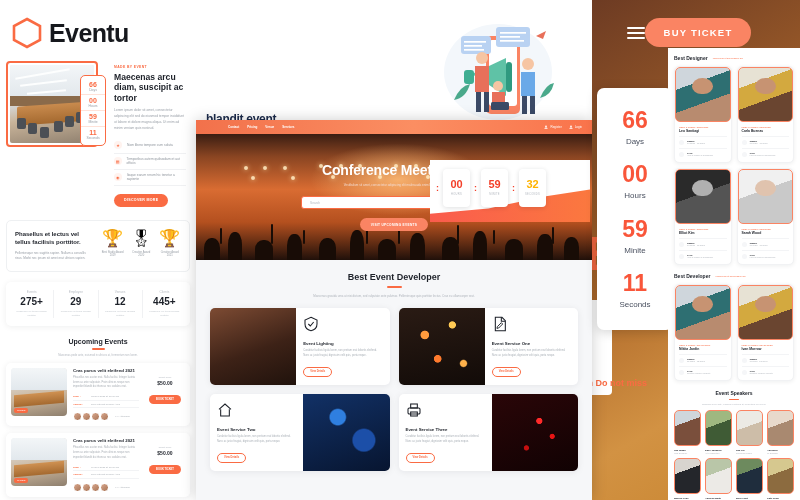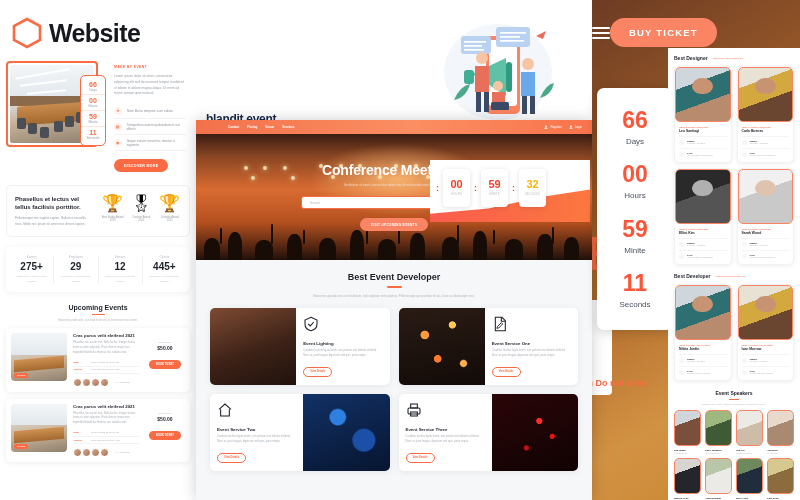--- a/index.html
+++ b/index.html
@@ -111,21 +111,21 @@
     font-size:3.6px; font-weight:700; padding:5px 11px; border-radius:20px; }
   .dw-art { position:absolute; right:4px; top:14px; width:120px; height:112px; }
 
   .upcoming-label { position:absolute; left:206px; top:112px; z-index:4;
     font-size:12px; font-weight:800; color:#1b2a4a; letter-spacing:-0.3px; }
 
   
   .brownpage { position:absolute; left:592px; top:0; width:208px; height:500px;
     background:linear-gradient(150deg,#6d3b23 0%,#b06a2b 48%,#d29243 75%,#c8852f 100%);
     z-index:1; }
-  .brown-top { display:flex; align-items:center; justify-content:flex-start;
+  .brown-top { display:flex; align-items:center; justify-content:center;
     padding:18px 14px 0 0; }
   .hamb { width:18px; }
   .hamb i { display:block; height:2px; background:#fff; margin:3px 0; border-radius:2px; }
   .buy-btn { background:#fa8463; color:#fff; font-size:9.5px; font-weight:700;
     letter-spacing:1.2px; padding:9px 19px; border-radius:22px; }
 
   
   .centerpage { position:absolute; left:196px; top:120px; width:396px; height:380px;
     background:#f6f7f9; z-index:5; box-shadow:0 0 14px rgba(0,0,0,.2); }
   .cp-nav { height:14px; background:linear-gradient(90deg,#f2714b,#fb8e62 55%,#f9734b);
@@ -719,21 +719,21 @@
     </div>
   </div>
 
   <div class="leftpage">
     <div class="brandbar">
       <span class="hexicon">
         <svg width="30" height="32" viewBox="0 0 30 32">
             <polygon points="15,2 28,9 28,23 15,30 2,23 2,9" fill="none" stroke="#fa6b43" stroke-width="2.6"></polygon>
           </svg>
       </span>
-      <span class="brandname">Website</span>
+      <span class="brandname">Eventu</span>
     </div>
 
     <div class="sec-hero">
       <div class="hero-img">
         <div class="room-photo">
           <div class="ceil"></div>
           <div class="ceilline" style="left:6%;top:10%;width:66%;transform:rotate(-10deg)"></div>
           <div class="ceilline" style="left:12%;top:22%;width:56%;transform:rotate(-7deg)"></div>
           <div class="ceilline" style="left:20%;top:33%;width:46%;transform:rotate(-5deg)"></div>
           <div class="wall"></div>
@@ -759,20 +759,21 @@
               <span>Minite</span>
             </div>
           <div class="mc">
               <b>11</b>
               <span>Seconds</span>
             </div>
         </div>
       </div>
       <div class="hero-copy">
         <div class="eyebrow">MADE BY EVENT</div>
+        <div class="h-title">Maecenas arcu diam, suscipit ac tortor</div>
         <div class="h-body">Lorem ipsum dolor sit amet, consectetur adipiscing elit sed do eiusmod tempor incididunt ut labore et dolore magna aliqua. Ut enim ad minim veniam quis nostrud.</div>
         <div class="h-list">
           <div class="li">
               <span class="ic">★</span>
               <span>Nam libero tempore cum soluta</span>
             </div>
           <div class="li">
               <span class="ic">▦</span>
               <span>Temporibus autem quibusdam et aut officiis</span>
             </div>

